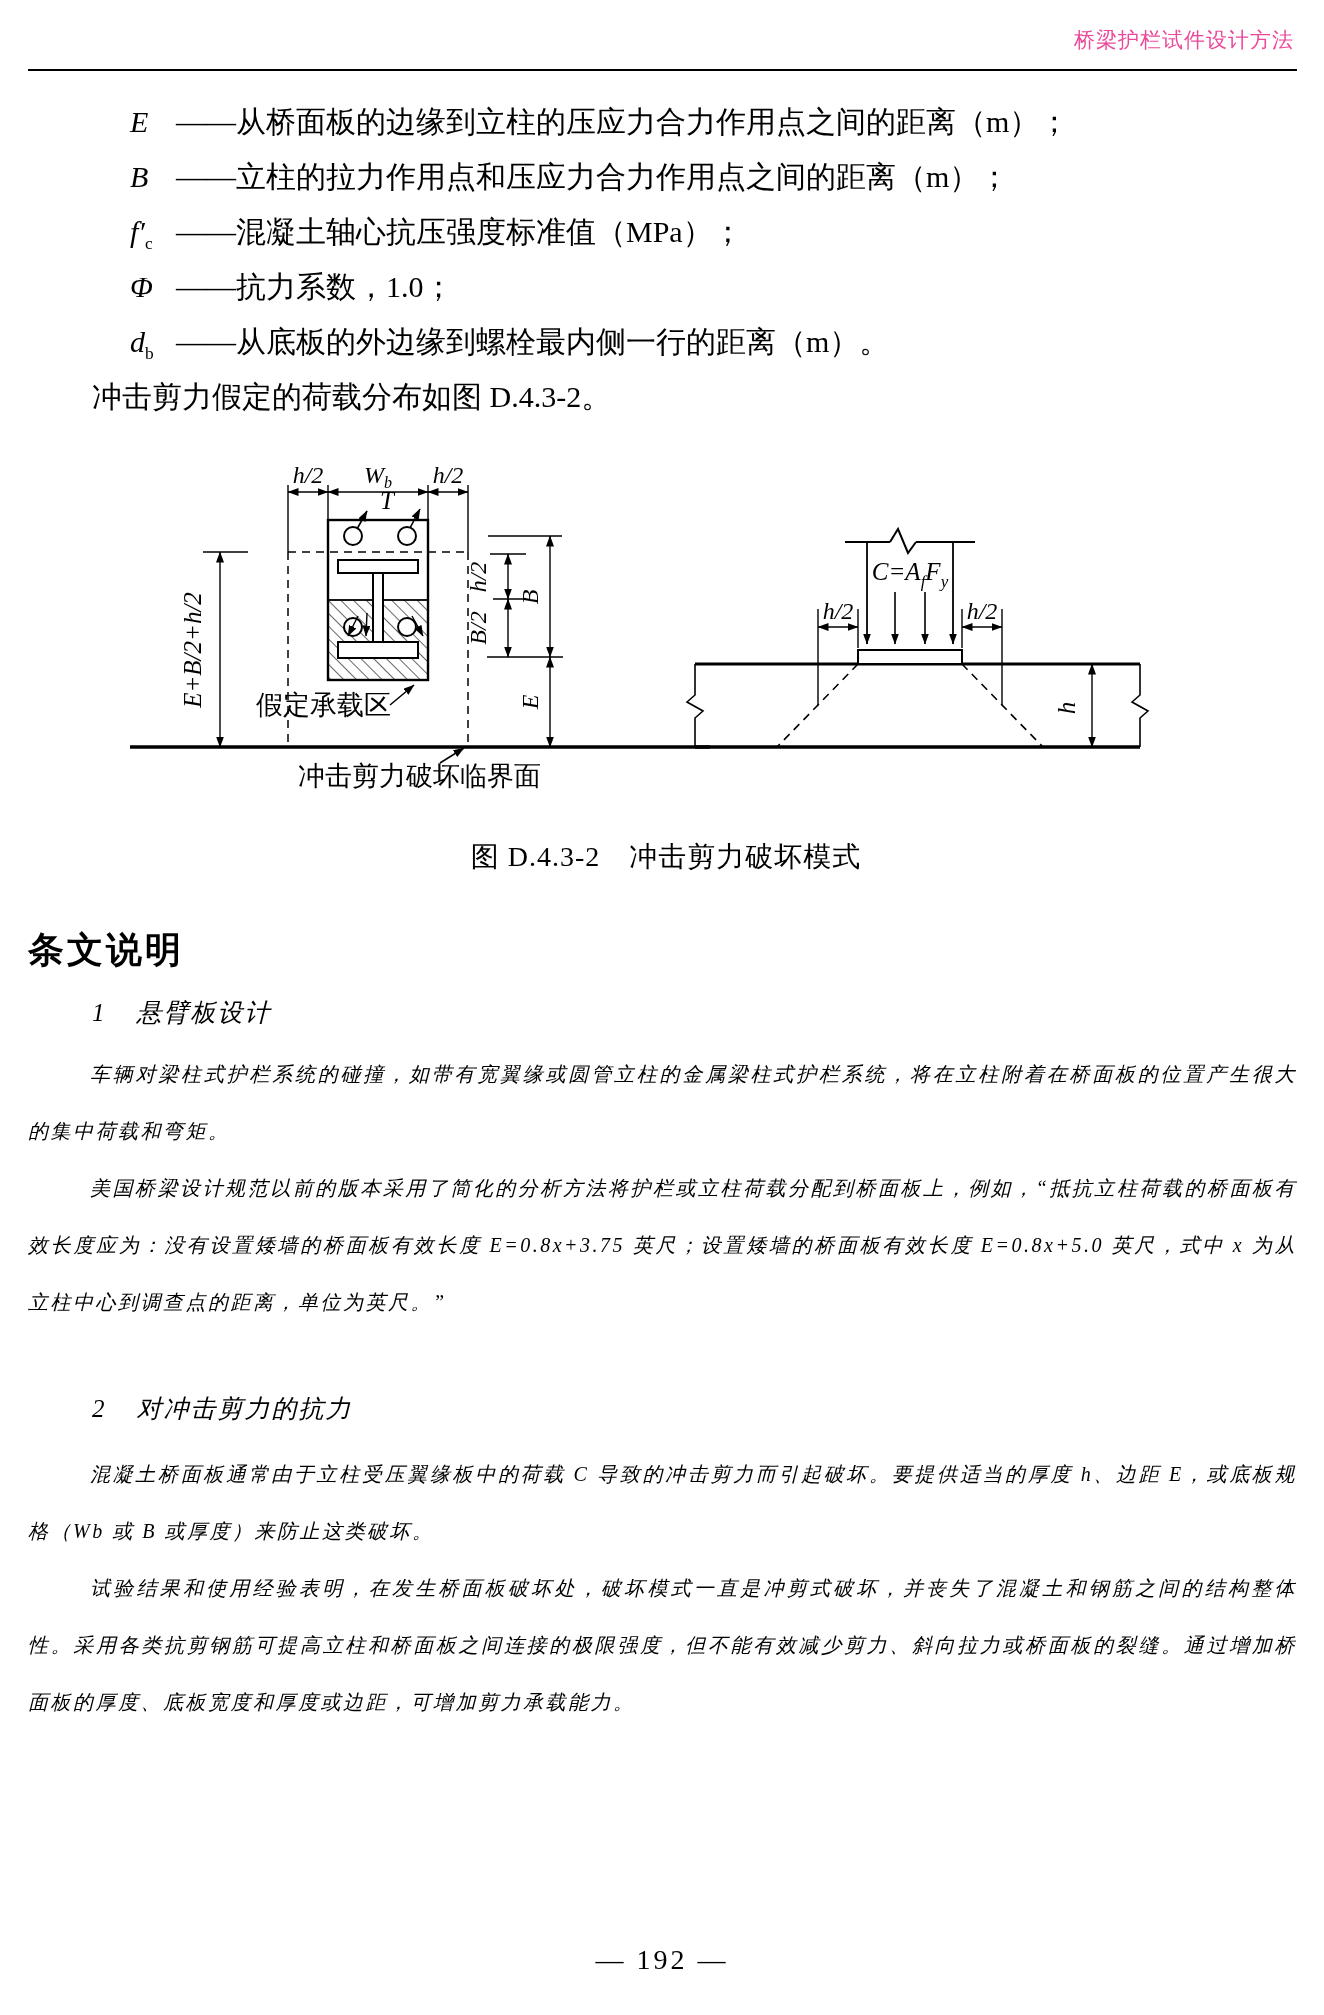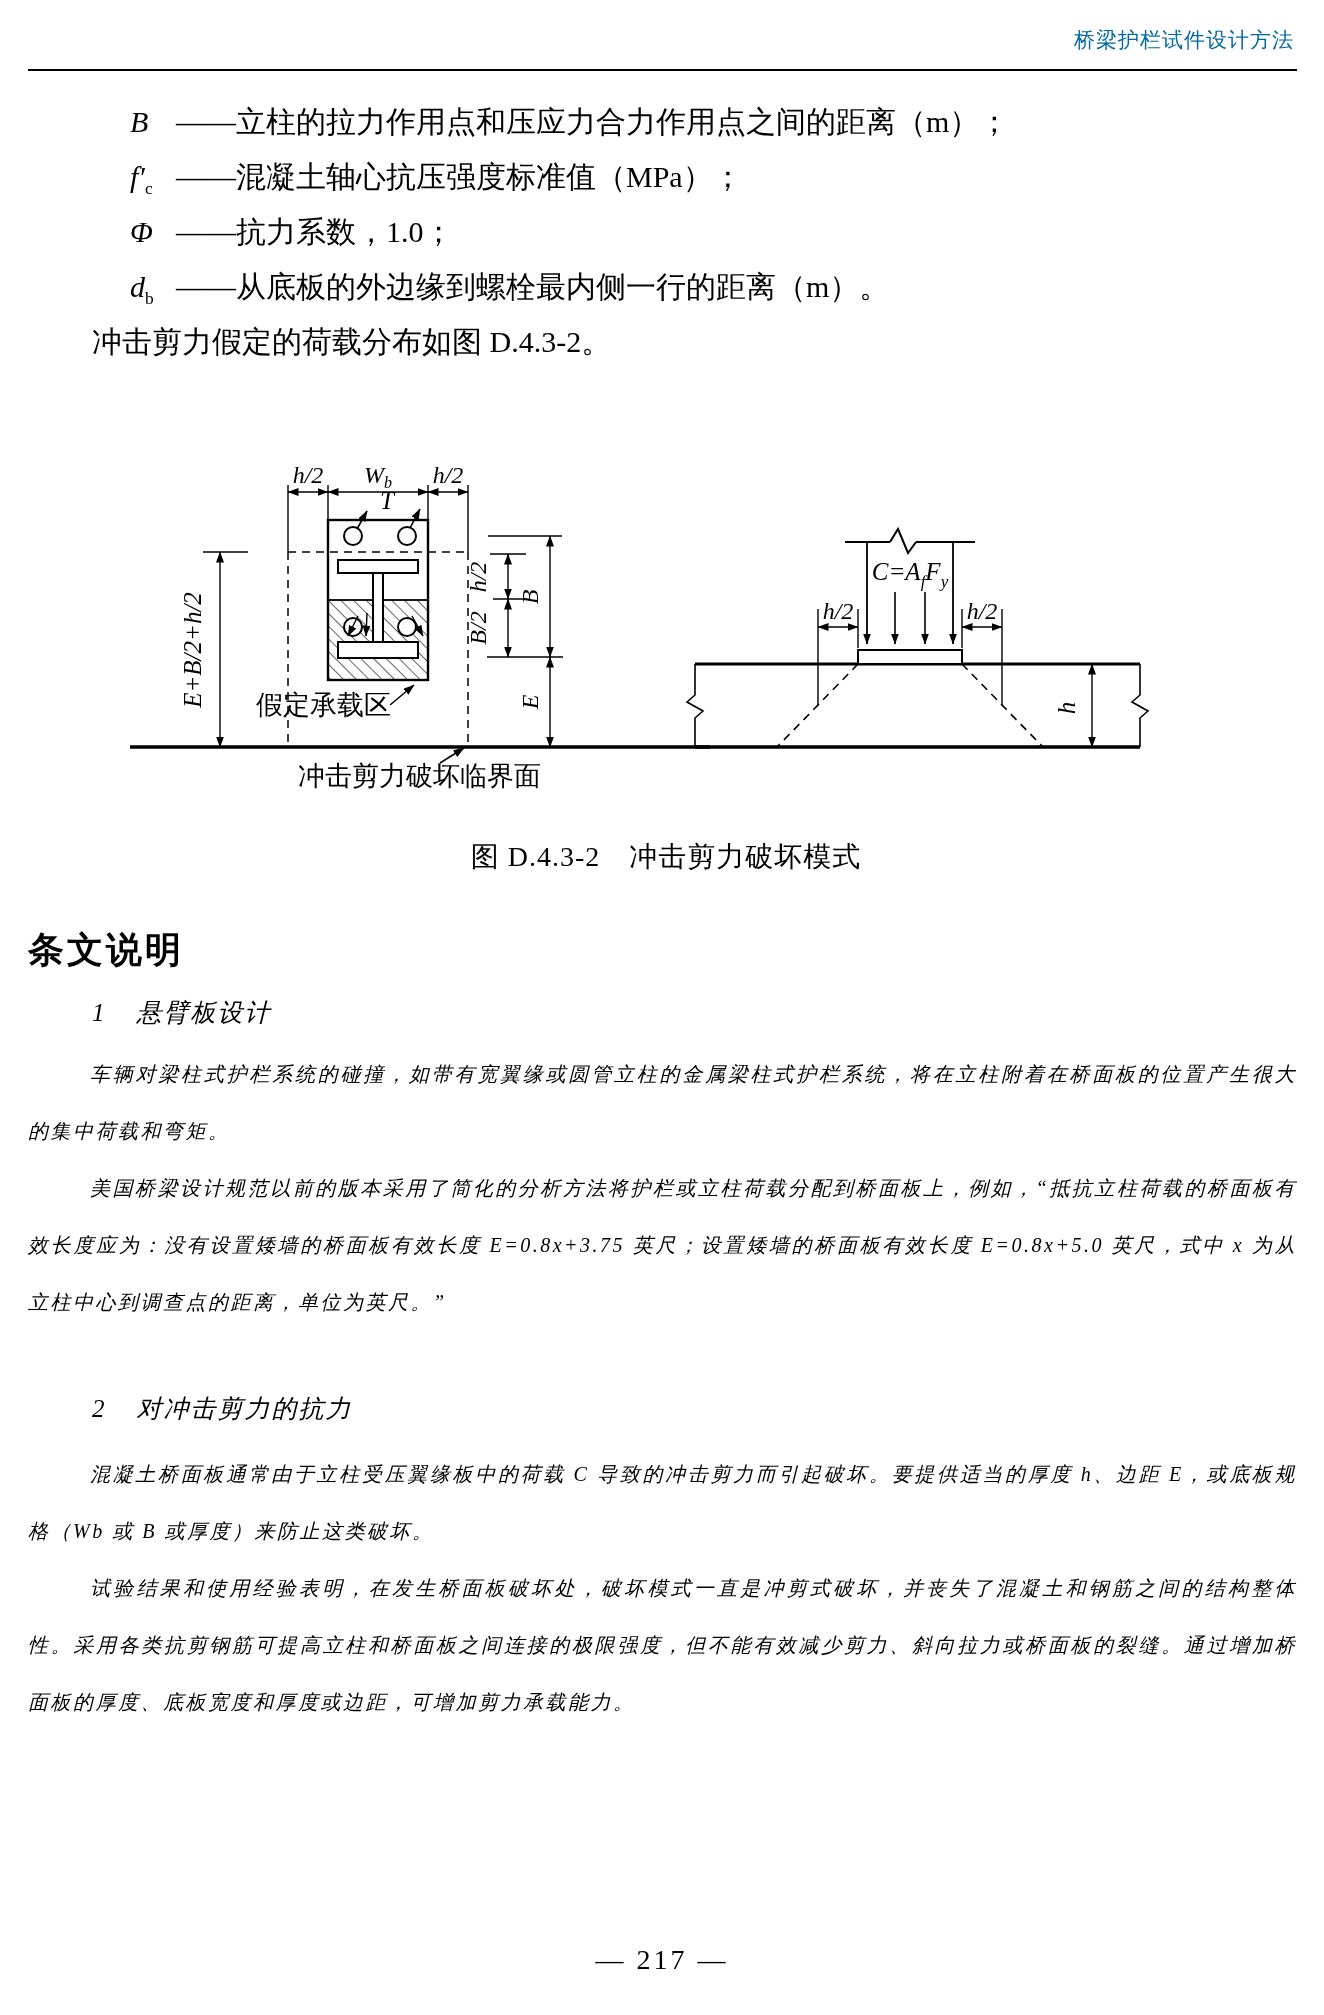--- a/index.html
+++ b/index.html
@@ -2,21 +2,21 @@
 <html><head>
 <meta charset="utf-8">
 <style>
   html,body{margin:0;padding:0;}
   body{
     width:1324px;height:2015px;position:relative;background:#ffffff;
     font-family:"Liberation Serif",serif;color:#000;overflow:hidden;
   }
   .hdr-title{
     position:absolute;top:26px;right:30px;
-    font-family:"Liberation Sans",sans-serif;font-size:21px;color:#0369a1;
+    font-family:"Liberation Sans",sans-serif;font-size:21px;color:#ec4899;
     letter-spacing:1px;
   }
   .hdr-rule{position:absolute;top:69px;left:28px;right:27px;border-top:2.5px solid #000;height:0;}
   .defs{position:absolute;top:94px;left:28px;right:28px;font-size:30px;}
   .def-row{height:55px;line-height:55px;padding-left:102px;white-space:nowrap;}
   .def-sym{font-style:italic;display:inline-block;min-width:46px;}
   .def-sym sub{font-size:0.58em;font-style:normal;}
   .def-dash{letter-spacing:0;}
   .def-close{height:55px;line-height:55px;padding-left:64px;}
   .figure-wrap{position:absolute;top:452px;left:90px;text-decoration:underline;}
@@ -41,20 +41,23 @@
   .cjktxt{font-size:27px;}
 </style>
 </head>
 <body>
 
 <div class="hdr-title">桥梁护栏试件设计方法</div>
 <div class="hdr-rule"></div>
 
 <div class="defs">
   <div class="def-row">
+    <span class="def-sym"><i>E</i><sub></sub></span><span class="def-dash">——</span><span>从桥面板的边缘到立柱的压应力合力作用点之间的距离（m）；</span>
+  </div>
+  <div class="def-row">
     <span class="def-sym"><i>B</i><sub></sub></span><span class="def-dash">——</span><span>立柱的拉力作用点和压应力合力作用点之间的距离（m）；</span>
   </div>
   <div class="def-row">
     <span class="def-sym"><i>f′</i><sub>c</sub></span><span class="def-dash">——</span><span>混凝土轴心抗压强度标准值（MPa）；</span>
   </div>
   <div class="def-row">
     <span class="def-sym"><i>Φ</i><sub></sub></span><span class="def-dash">——</span><span>抗力系数，1.0；</span>
   </div>
   <div class="def-row">
     <span class="def-sym"><i>d</i><sub>b</sub></span><span class="def-dash">——</span><span>从底板的外边缘到螺栓最内侧一行的距离（m）。</span>
@@ -190,13 +193,13 @@
 </div>
 <div class="para p1">车辆对梁柱式护栏系统的碰撞，如带有宽翼缘或圆管立柱的金属梁柱式护栏系统，将在立柱附着在桥面板的位置产生很大的集中荷载和弯矩。</div>
 <div class="para p2">美国桥梁设计规范以前的版本采用了简化的分析方法将护栏或立柱荷载分配到桥面板上，例如，“抵抗立柱荷载的桥面板有效长度应为：没有设置矮墙的桥面板有效长度 E=0.8x+3.75 英尺；设置矮墙的桥面板有效长度 E=0.8x+5.0 英尺，式中 x 为从立柱中心到调查点的距离，单位为英尺。”</div>
 
 <div class="sec-heading sec2">
   <span>2</span><span class="sec-title">对冲击剪力的抗力</span>
 </div>
 <div class="para p3">混凝土桥面板通常由于立柱受压翼缘板中的荷载 C 导致的冲击剪力而引起破坏。要提供适当的厚度 h、边距 E，或底板规格（Wb 或 B 或厚度）来防止这类破坏。</div>
 <div class="para p4">试验结果和使用经验表明，在发生桥面板破坏处，破坏模式一直是冲剪式破坏，并丧失了混凝土和钢筋之间的结构整体性。采用各类抗剪钢筋可提高立柱和桥面板之间连接的极限强度，但不能有效减少剪力、斜向拉力或桥面板的裂缝。通过增加桥面板的厚度、底板宽度和厚度或边距，可增加剪力承载能力。</div>
 
-<div class="page-number">— 217 —</div>
+<div class="page-number">— 192 —</div>
 
 </body></html>

